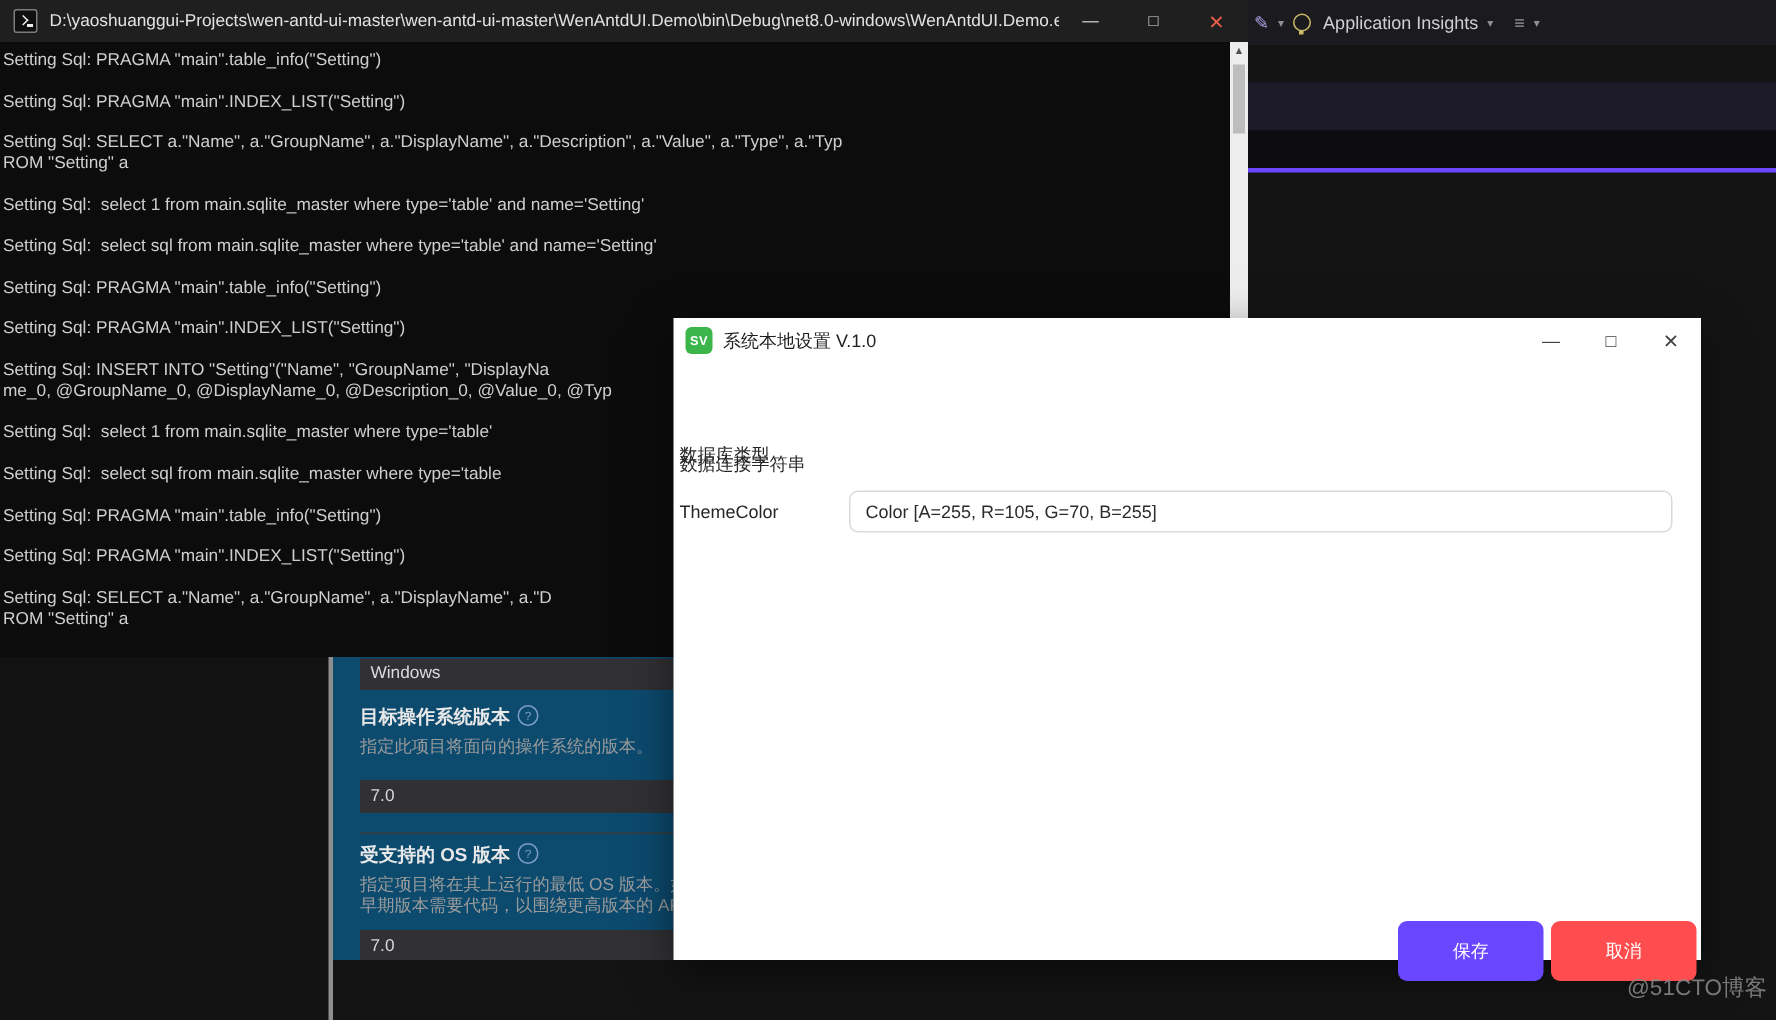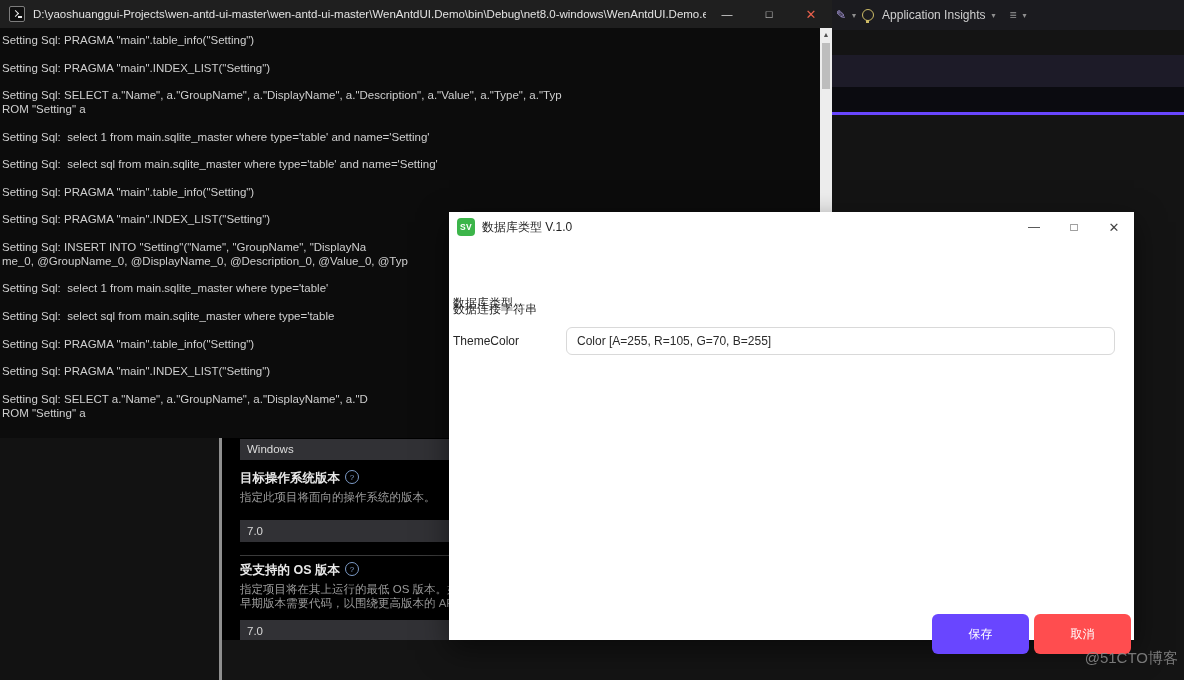--- a/index.html
+++ b/index.html
@@ -15,21 +15,21 @@
   .bulb:after{content:"";position:absolute;left:2.5px;top:10px;width:3px;height:3px;background:#cdbb66;}
   .ai-label{font-size:12px;}
   .tb-list{font-size:12px;color:#9a9a9a;margin-left:8px;}
   .vs-band1{left:832px;top:55px;width:352px;height:32px;background:#1d1b28;}
   .vs-band2{left:832px;top:87px;width:352px;height:25px;background:#0b0b10;}
   .vs-accent{left:832px;top:112px;width:352px;height:3px;background:#6946ff;}
   .vs-leftpanel{left:0;top:438px;width:219px;height:242px;background:#121212;}
   .vs-scrollline{left:219px;top:438px;width:3px;height:242px;background:#8f8f8f;}
 
   
-  .props{left:222px;top:438px;width:227px;height:202px;background:#000000;overflow:hidden;}
+  .props{left:222px;top:438px;width:227px;height:202px;background:#0c4a6e;overflow:hidden;}
   .combo{position:absolute;left:18px;top:1px;width:230px;height:21px;background:#313135;color:#dcdcdc;font-size:11.5px;line-height:21px;padding-left:7px;box-sizing:border-box;}
   .sec-title{position:absolute;left:18px;color:#e8e8e8;font-size:12.5px;font-weight:bold;display:flex;align-items:flex-start;gap:5px;white-space:nowrap;}
   .help-badge{width:12px;height:12px;border:1px solid #7e9cc8;border-radius:50%;color:#7e9cc8;font-size:8px;font-weight:normal;display:flex;align-items:center;justify-content:center;flex:none;}
   .sec-desc{position:absolute;left:18px;color:#9b9b9b;font-size:11.5px;white-space:nowrap;}
   .mini-input{position:absolute;left:18px;width:230px;height:22px;background:#313135;color:#d8d8d8;font-size:11.5px;line-height:22px;padding-left:7px;box-sizing:border-box;}
   .divider{position:absolute;left:18px;width:230px;height:1px;background:#3a3a3a;}
 
   
   .console{left:0;top:0;width:832px;height:438px;background:#0c0c0c;}
   .console-titlebar{height:28px;background:#1f1f1f;display:flex;align-items:center;}
@@ -152,21 +152,21 @@
   </div>
   <div class="console-scrollbar">
     <div class="sb-arrow">▲</div>
     <div class="sb-thumb"></div>
   </div>
 </div>
 
 <div class="abs dialog">
   <div class="dlg-titlebar">
     <span class="dlg-icon" style="background: rgb(60, 181, 74);">SV</span>
-    <span class="dlg-title">数据库类型 V.1.0</span>
+    <span class="dlg-title">系统本地设置 V.1.0</span>
     <div class="dlg-controls">
       <span class="dctl">—</span>
       <span class="dctl">□</span>
       <span class="dctl close">✕</span>
     </div>
   </div>
 
   <div class="field-label" style="top:43px;margin-top:46px;">数据连接字符串</div>
 
   <div class="field-label" style="top:83px;">数据库类型</div>

